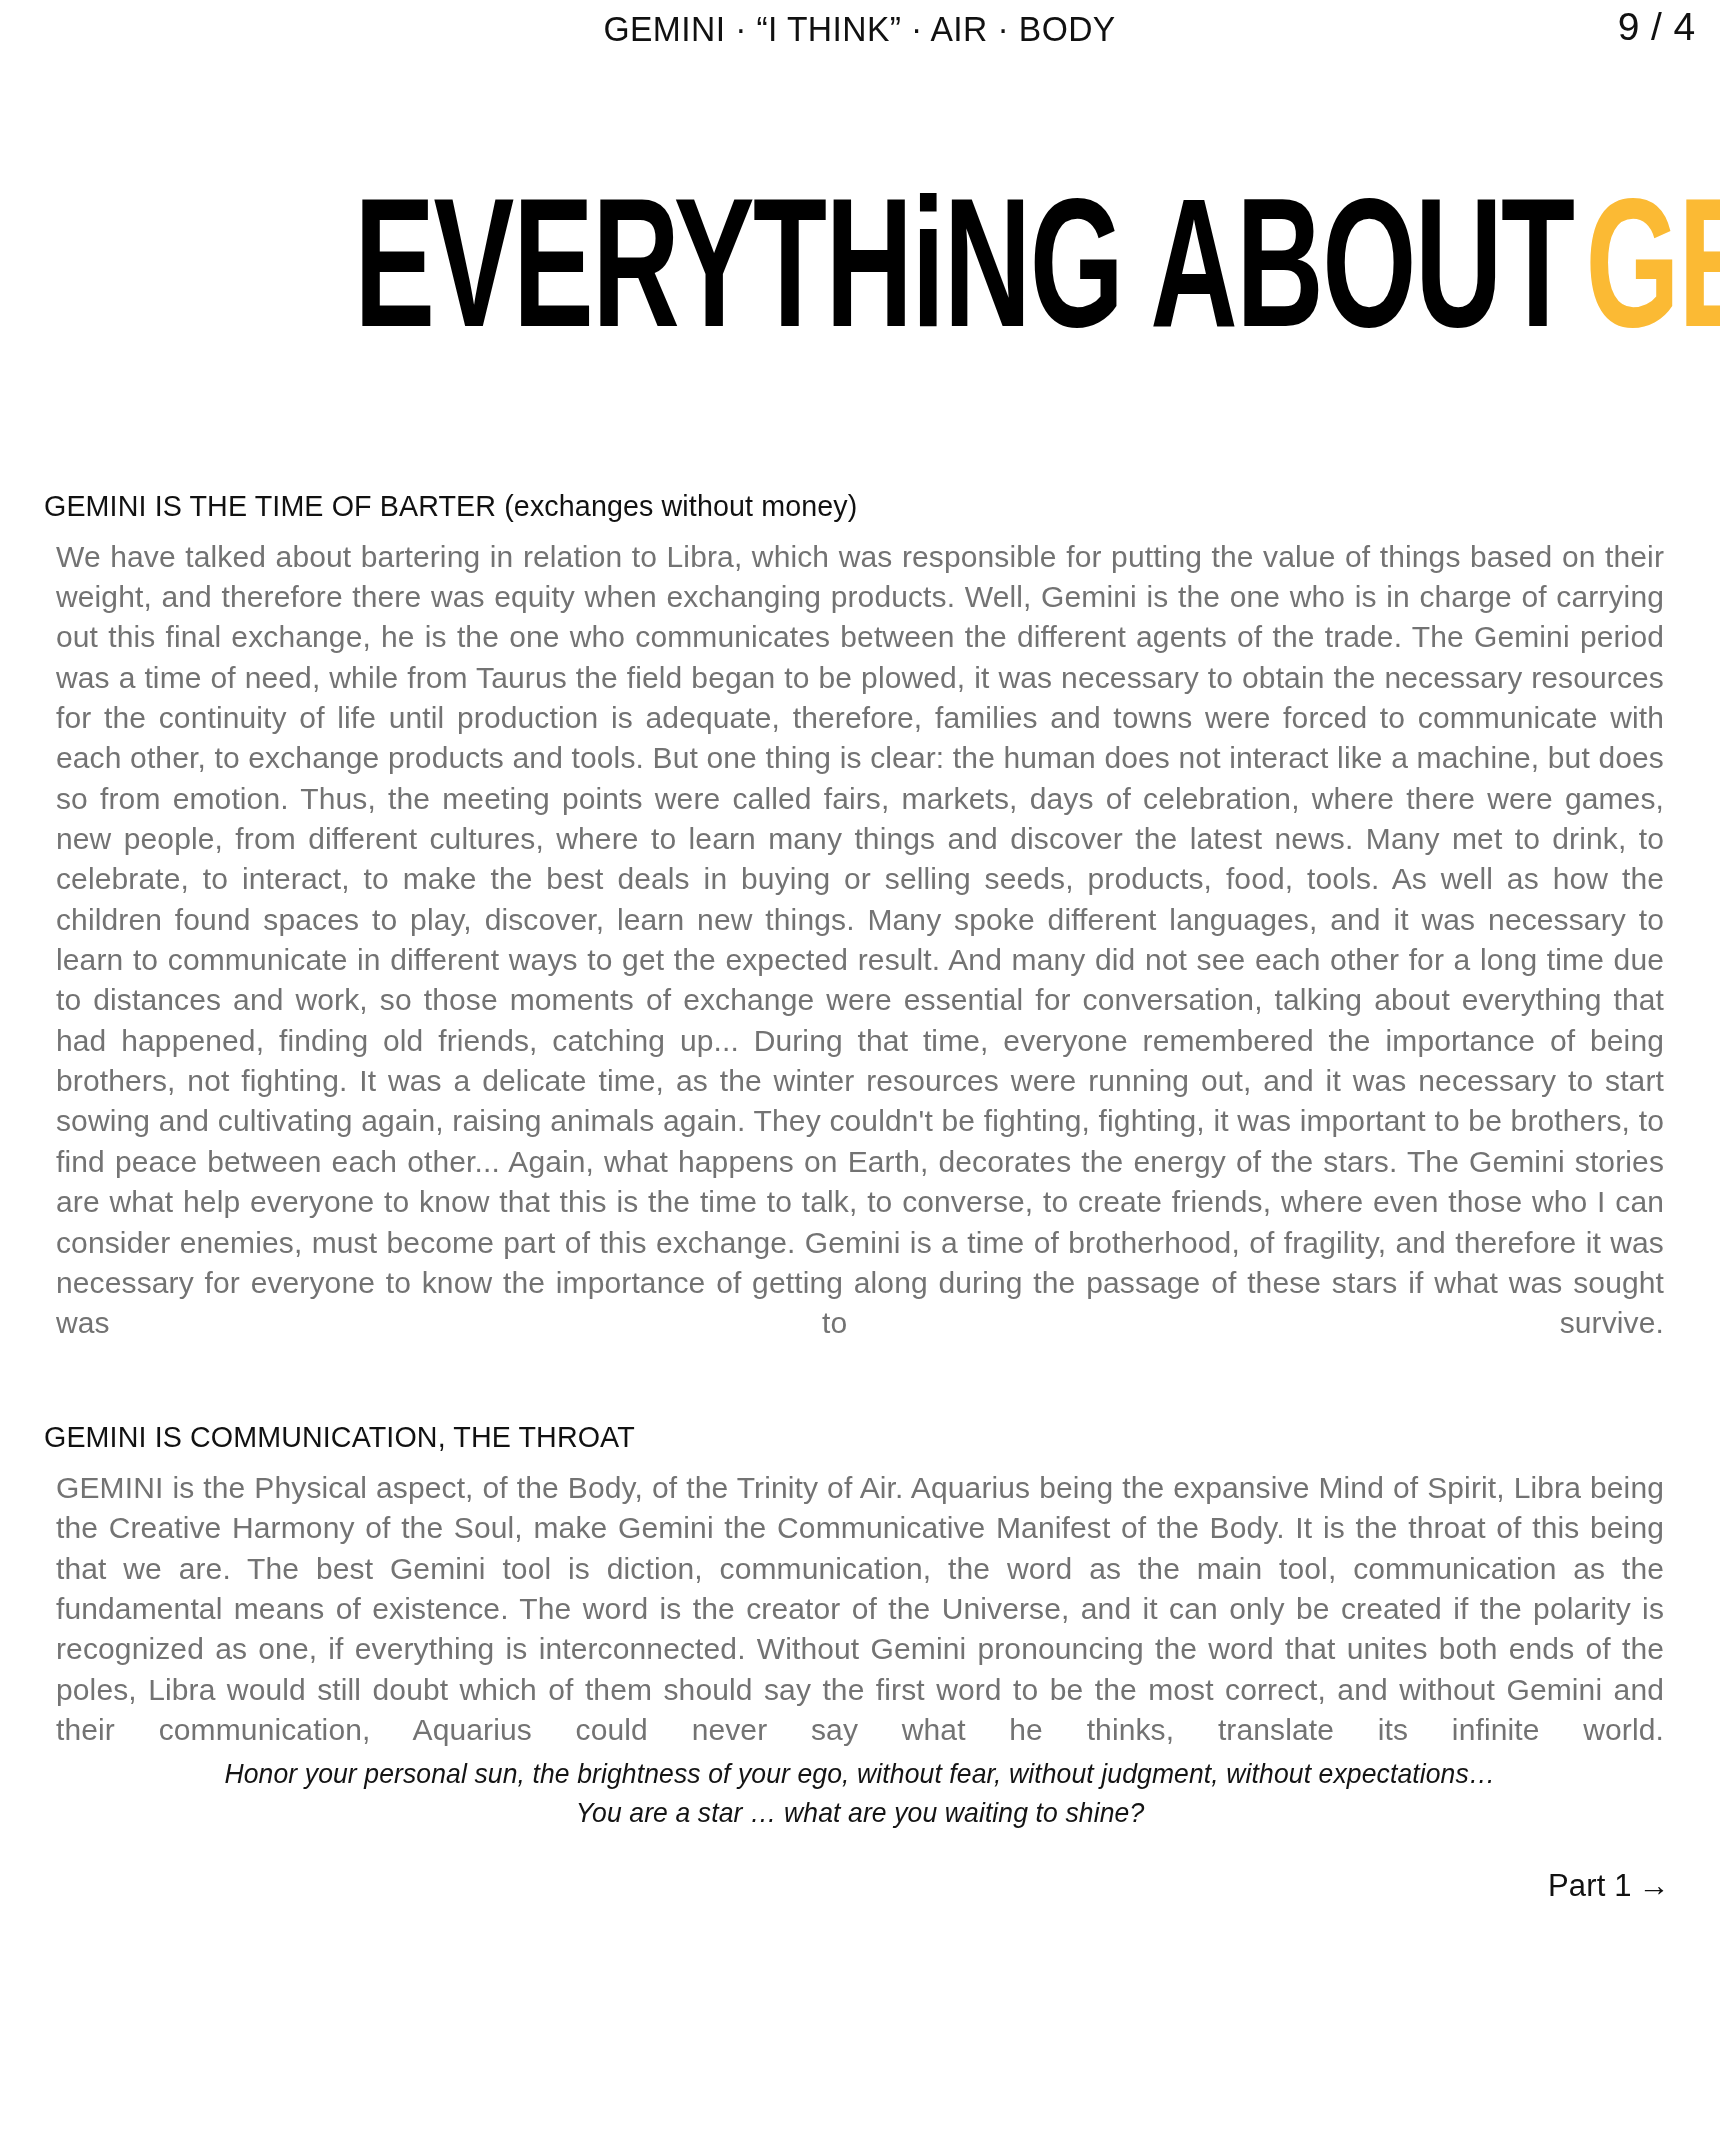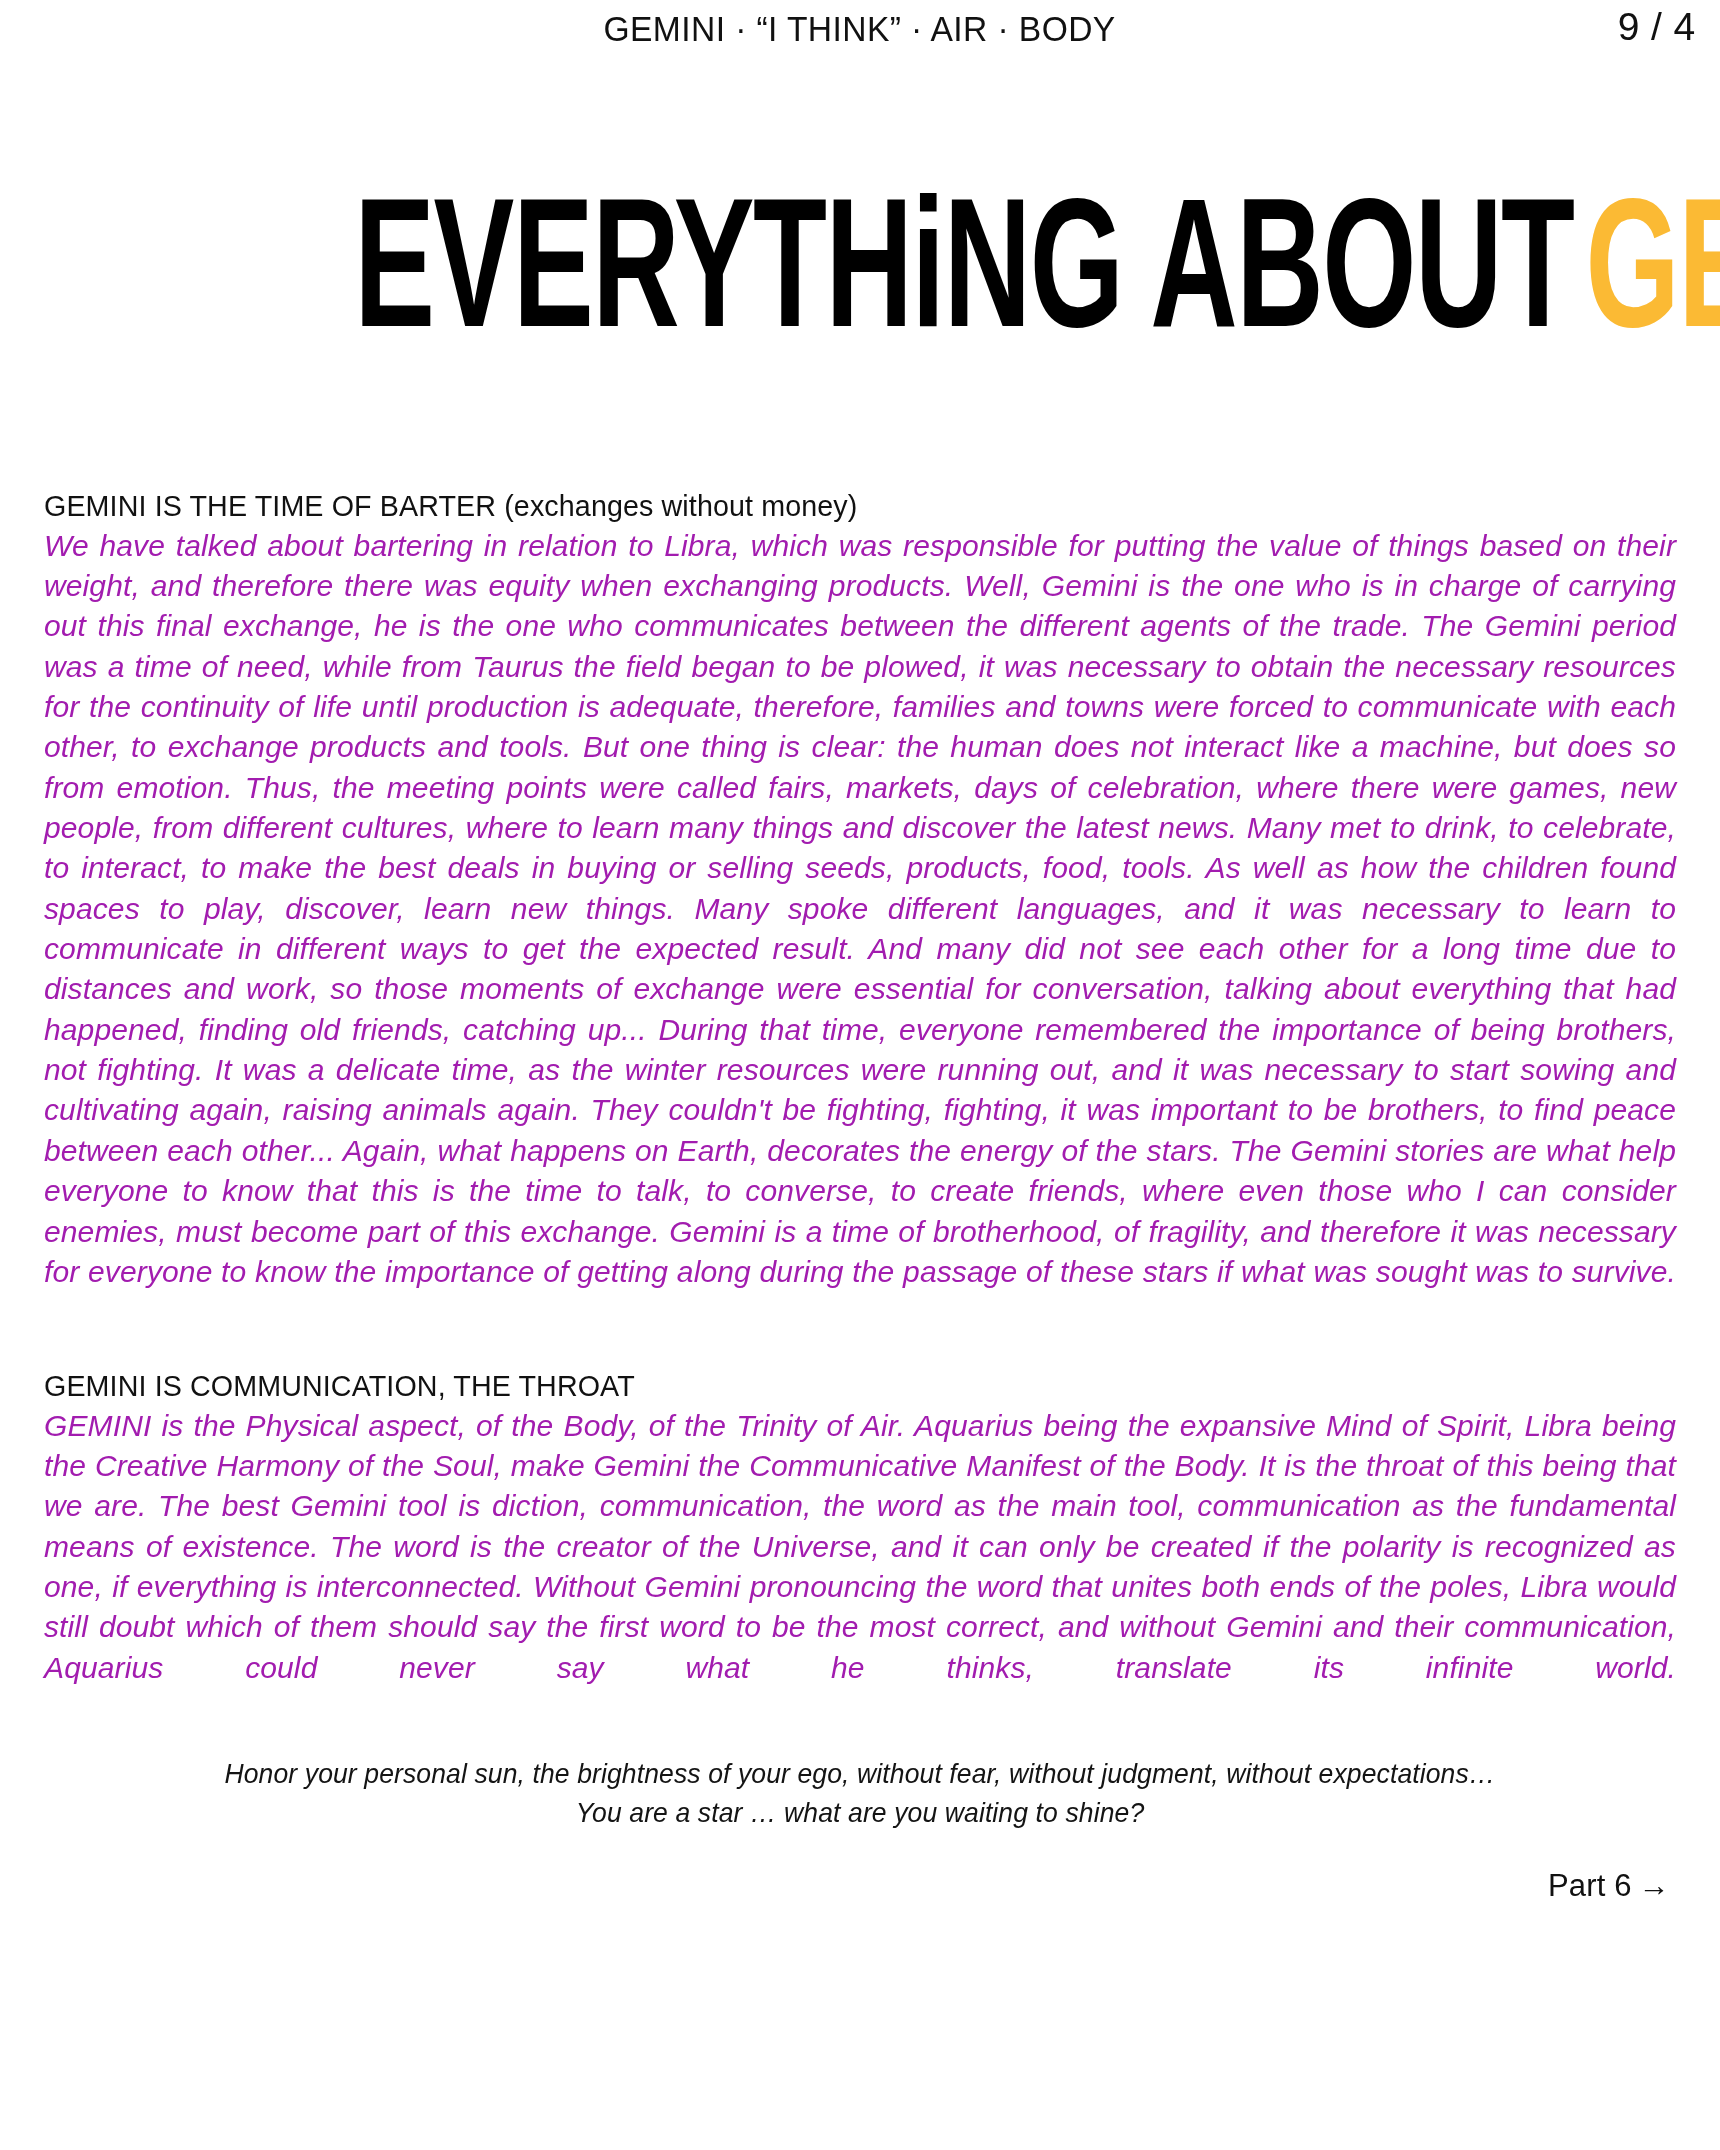--- a/index.html
+++ b/index.html
@@ -101,27 +101,26 @@
     transform: scaleX(0.955);
     transform-origin: left top;
     margin: 0 0 1px 0;
     white-space: nowrap;
   }
 
   .section-body {
     font-size: 30px;
     line-height: 1.345;
     font-weight: 400;
-    color: #a21caf;
+    color: #737373;
     text-align: justify;
     text-justify: inter-word;
     letter-spacing: 0.004em;
-    margin: 0;
+    margin: 12px;
     hyphens: none;
-    font-style: italic;
   }
 
   .section-body::after {
     content: "";
     display: inline-block;
     width: 100%;
   }
 
   
   .footer {
@@ -189,17 +188,17 @@
       <p class="section-body">GEMINI is the Physical aspect, of the Body, of the Trinity of Air. Aquarius being the expansive Mind of Spirit, Libra being the Creative Harmony of the Soul, make Gemini the Communicative Manifest of the Body. It is the throat of this being that we are. The best Gemini tool is diction, communication, the word as the main tool, communication as the fundamental means of existence. The word is the creator of the Universe, and it can only be created if the polarity is recognized as one, if everything is interconnected. Without Gemini pronouncing the word that unites both ends of the poles, Libra would still doubt which of them should say the first word to be the most correct, and without Gemini and their communication, Aquarius could never say what he thinks, translate its infinite world.</p>
     </div>
 
   </div>
 
   <div class="footer">
     <div class="quote">
       <span class="quote-line">Honor your personal sun, the brightness of your ego, without fear, without judgment, without expectations…</span>
       <span class="quote-line">You are a star … what are you waiting to shine?</span>
     </div>
-    <div class="next-part"><span>Part 6</span><span class="arrow-icon">→</span></div>
+    <div class="next-part"><span>Part 1</span><span class="arrow-icon">→</span></div>
   </div>
 
 </div>
 
 
 </body></html>

